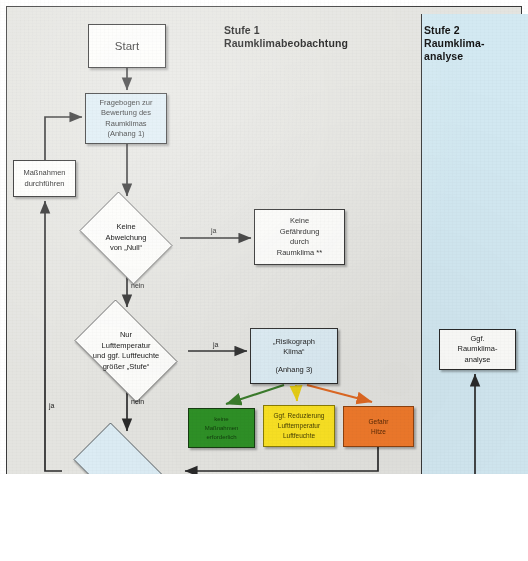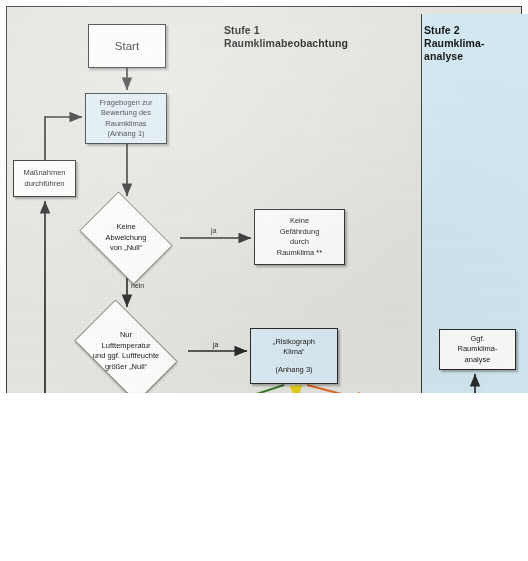--- a/index.html
+++ b/index.html
@@ -1,19 +1,19 @@
 <!DOCTYPE html>
 <html><head>
 <meta charset="utf-8">
 <title>Raumklima Flowchart</title>
 <style>
   html,body{margin:0;padding:0;background:#ffffff;}
   body{font-family:"Liberation Sans","DejaVu Sans",sans-serif;}
   #canvas{
-    position:relative;width:528px;height:393px;overflow:hidden;
+    position:relative;width:528px;height:474px;overflow:hidden;
     background:#ffffff;
   }
   
   #frame{
     position:absolute;left:6px;top:6px;width:516px;height:549px;
     border:1px solid #3a3a3a;
     background:#e4e4e0;
     box-sizing:border-box;
   }
   
@@ -198,21 +198,21 @@
     <div class="dlabel">Keine
 Abweichung
 von „Null“</div>
   </div>
 
   <div class="diamond" id="dia-nur-luft">
     <div class="dshape"></div>
     <div class="dlabel">Nur
 Lufttemperatur
 und ggf. Luftfeuchte
-größer „Null“</div>
+größer „Stufe“</div>
   </div>
 
   <div class="diamond d-blue" id="dia-durchfuehrbar">
     <div class="dshape"></div>
   </div>
 
   <div class="elabel" style="left:211px;top:227px;">ja</div>
   <div class="elabel" style="left:131px;top:282px;">nein</div>
   <div class="elabel" style="left:213px;top:341px;">ja</div>
   <div class="elabel" style="left:131px;top:398px;">nein</div>

